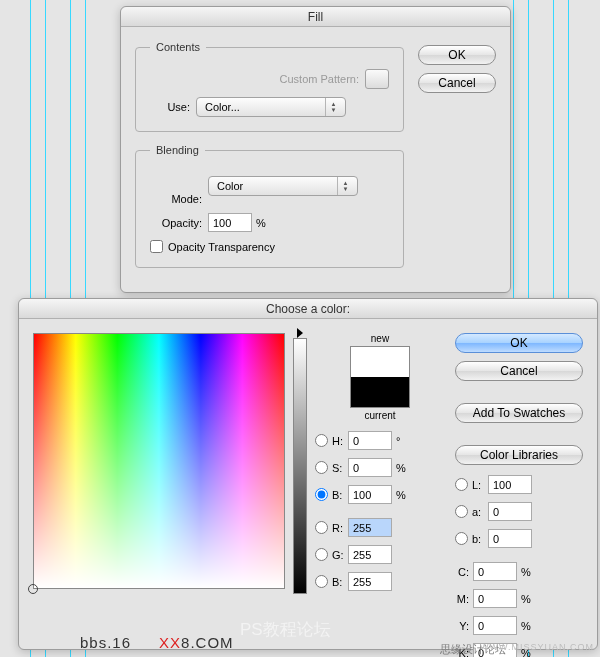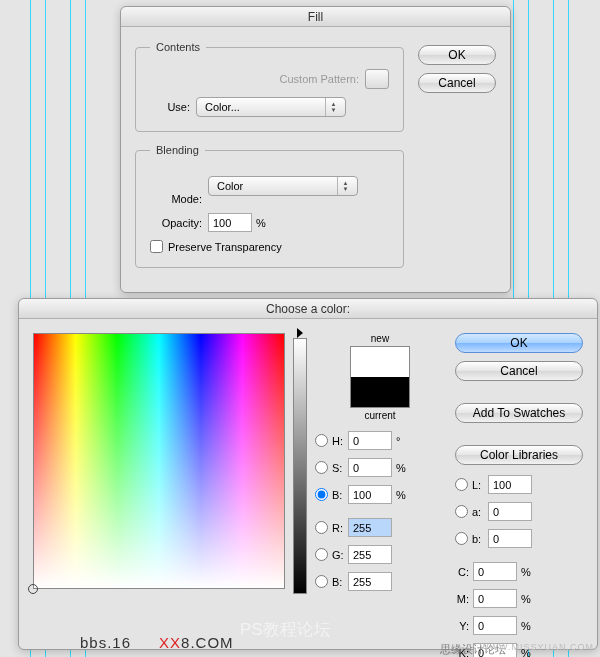--- a/index.html
+++ b/index.html
@@ -205,21 +205,21 @@
               <span class="arrows">▲<br>▼</span>
             </div>
           </div>
           <div class="row">
             <div class="label-right" style="width:58px;">Opacity:</div>
             <input type="text" class="num" value="100" style="">
             <span style="margin-left:4px;">%</span>
           </div>
           <div class="row">
             <input type="checkbox" style="">
-            <span>Preserve Transparency</span>
+            <span>Opacity Transparency</span>
           </div>
         </fieldset>
       </div>
       <div class="btn-col" style="width:78px; padding-top:4px;">
         <div class="aqua-btn">OK</div>
         <div class="aqua-btn">Cancel</div>
       </div>
     </div>
   </div>
 </div>

